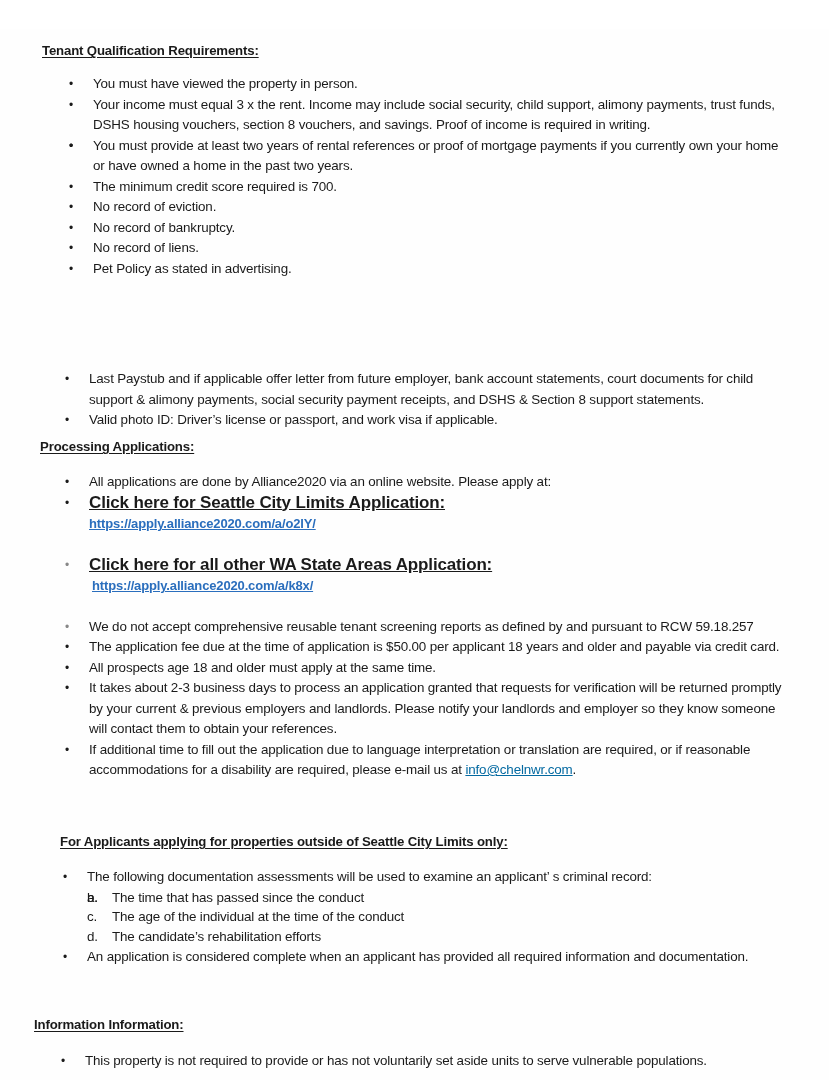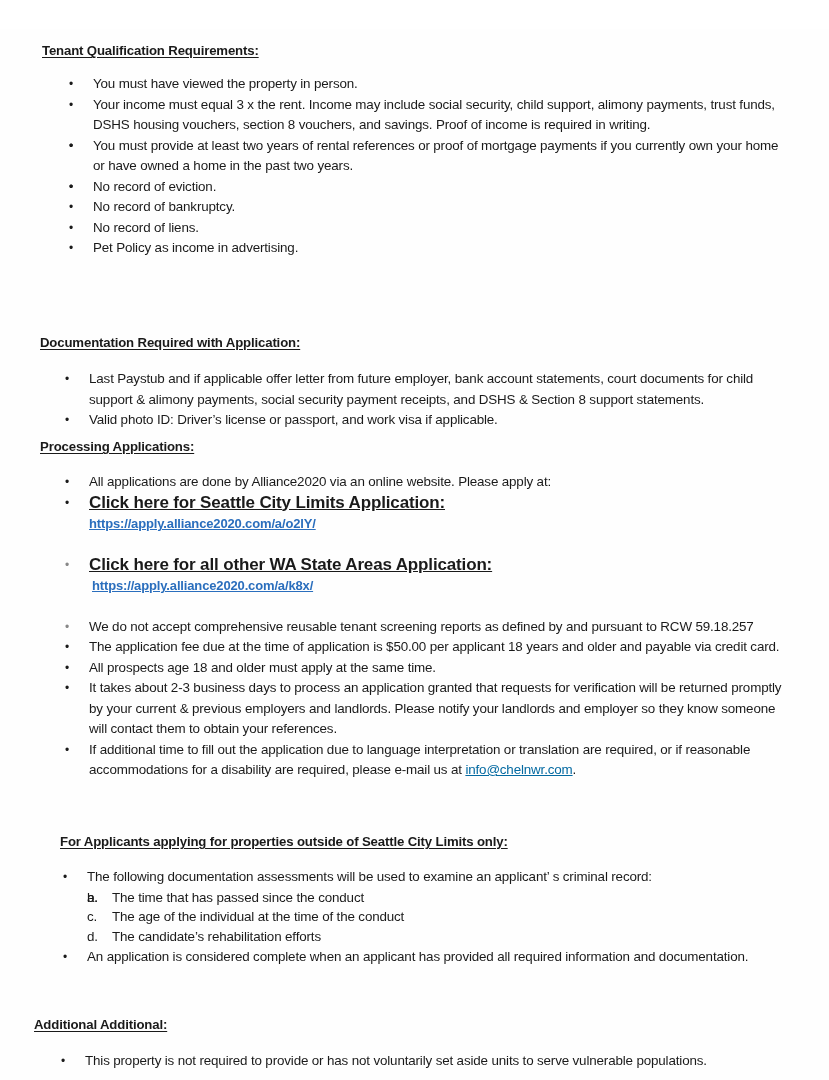--- a/index.html
+++ b/index.html
@@ -89,28 +89,27 @@
 <body>
 
 <div class="page">
 
   <div class="heading" style="left:42px; top:14px;">Tenant Qualification Requirements:</div>
   <ul class="blist" style="left:66px; top:45px; width:720px;">
     <li><span class="bullet">•</span><span>You must have viewed the property in person.</span></li>
     <li><span class="bullet">•</span><span>Your income must equal 3 x the rent. Income may include social security, child support, alimony payments, trust funds, DSHS housing vouchers, section 8 vouchers, and savings. Proof of income is required in writing.</span></li>
     <li><span class="bullet">•</span></li>
     <li><span class="bullet">•</span><span>You must provide at least two years of rental references or proof of mortgage payments if you currently own your home or have owned a home in the past two years.</span></li>
-    <li><span class="bullet">•</span></li>
+    <li><span class="bullet">•</span><span>The minimum credit score required is 700.</span></li>
     <li><span class="bullet">•</span><span>No record of eviction.</span></li>
     <li><span class="bullet">•</span><span>No record of bankruptcy.</span></li>
     <li><span class="bullet">•</span><span>No record of liens.</span></li>
-    <li><span class="bullet">•</span><span>Pet Policy as income in advertising.</span></li>
+    <li><span class="bullet">•</span><span>Pet Policy as stated in advertising.</span></li>
   </ul>
 
-  <div class="heading" style="left:40px; top:306px;">Documentation Required with Application:</div>
   <ul class="blist" style="left:62px; top:340px; width:730px;">
     <li><span class="bullet">•</span><span>Last Paystub and if applicable offer letter from future employer, bank account statements, court documents for child support &amp; alimony payments, social security payment receipts, and DSHS &amp; Section 8 support statements.</span></li>
     <li><span class="bullet">•</span><span>Valid photo ID: Driver’s license or passport, and work visa if applicable.</span></li>
   </ul>
 
   <div class="heading" style="left:40px; top:410px;">Processing Applications:</div>
   <ul class="blist" style="left:62px; top:443px; width:730px;">
     <li><span class="bullet">•</span><span>All applications are done by Alliance2020 via an online website. Please apply at:</span></li>
     <li style="margin-bottom:20px;">
       <span class="bullet">•</span>
@@ -139,18 +138,18 @@
       <ol class="alpha">
         <li><span class="letter">a.</span></li>
         <li><span class="letter">b.</span><span>The time that has passed since the conduct</span></li>
         <li><span class="letter">c.</span><span>The age of the individual at the time of the conduct</span></li>
         <li><span class="letter">d.</span><span>The candidate’s rehabilitation efforts</span></li>
       </ol>
     </li>
     <li><span class="bullet">•</span><span>An application is considered complete when an applicant has provided all required information and documentation.</span></li>
   </ul>
 
-  <div class="heading" style="left:34px; top:988px;">Additional Additional:</div>
+  <div class="heading" style="left:34px; top:988px;">Information Information:</div>
   <ul class="blist" style="left:58px; top:1022px; width:740px;">
     <li><span class="bullet">•</span><span>This property is not required to provide or has not voluntarily set aside units to serve vulnerable populations.</span></li>
   </ul>
 
 </div>
 
 </body></html>

